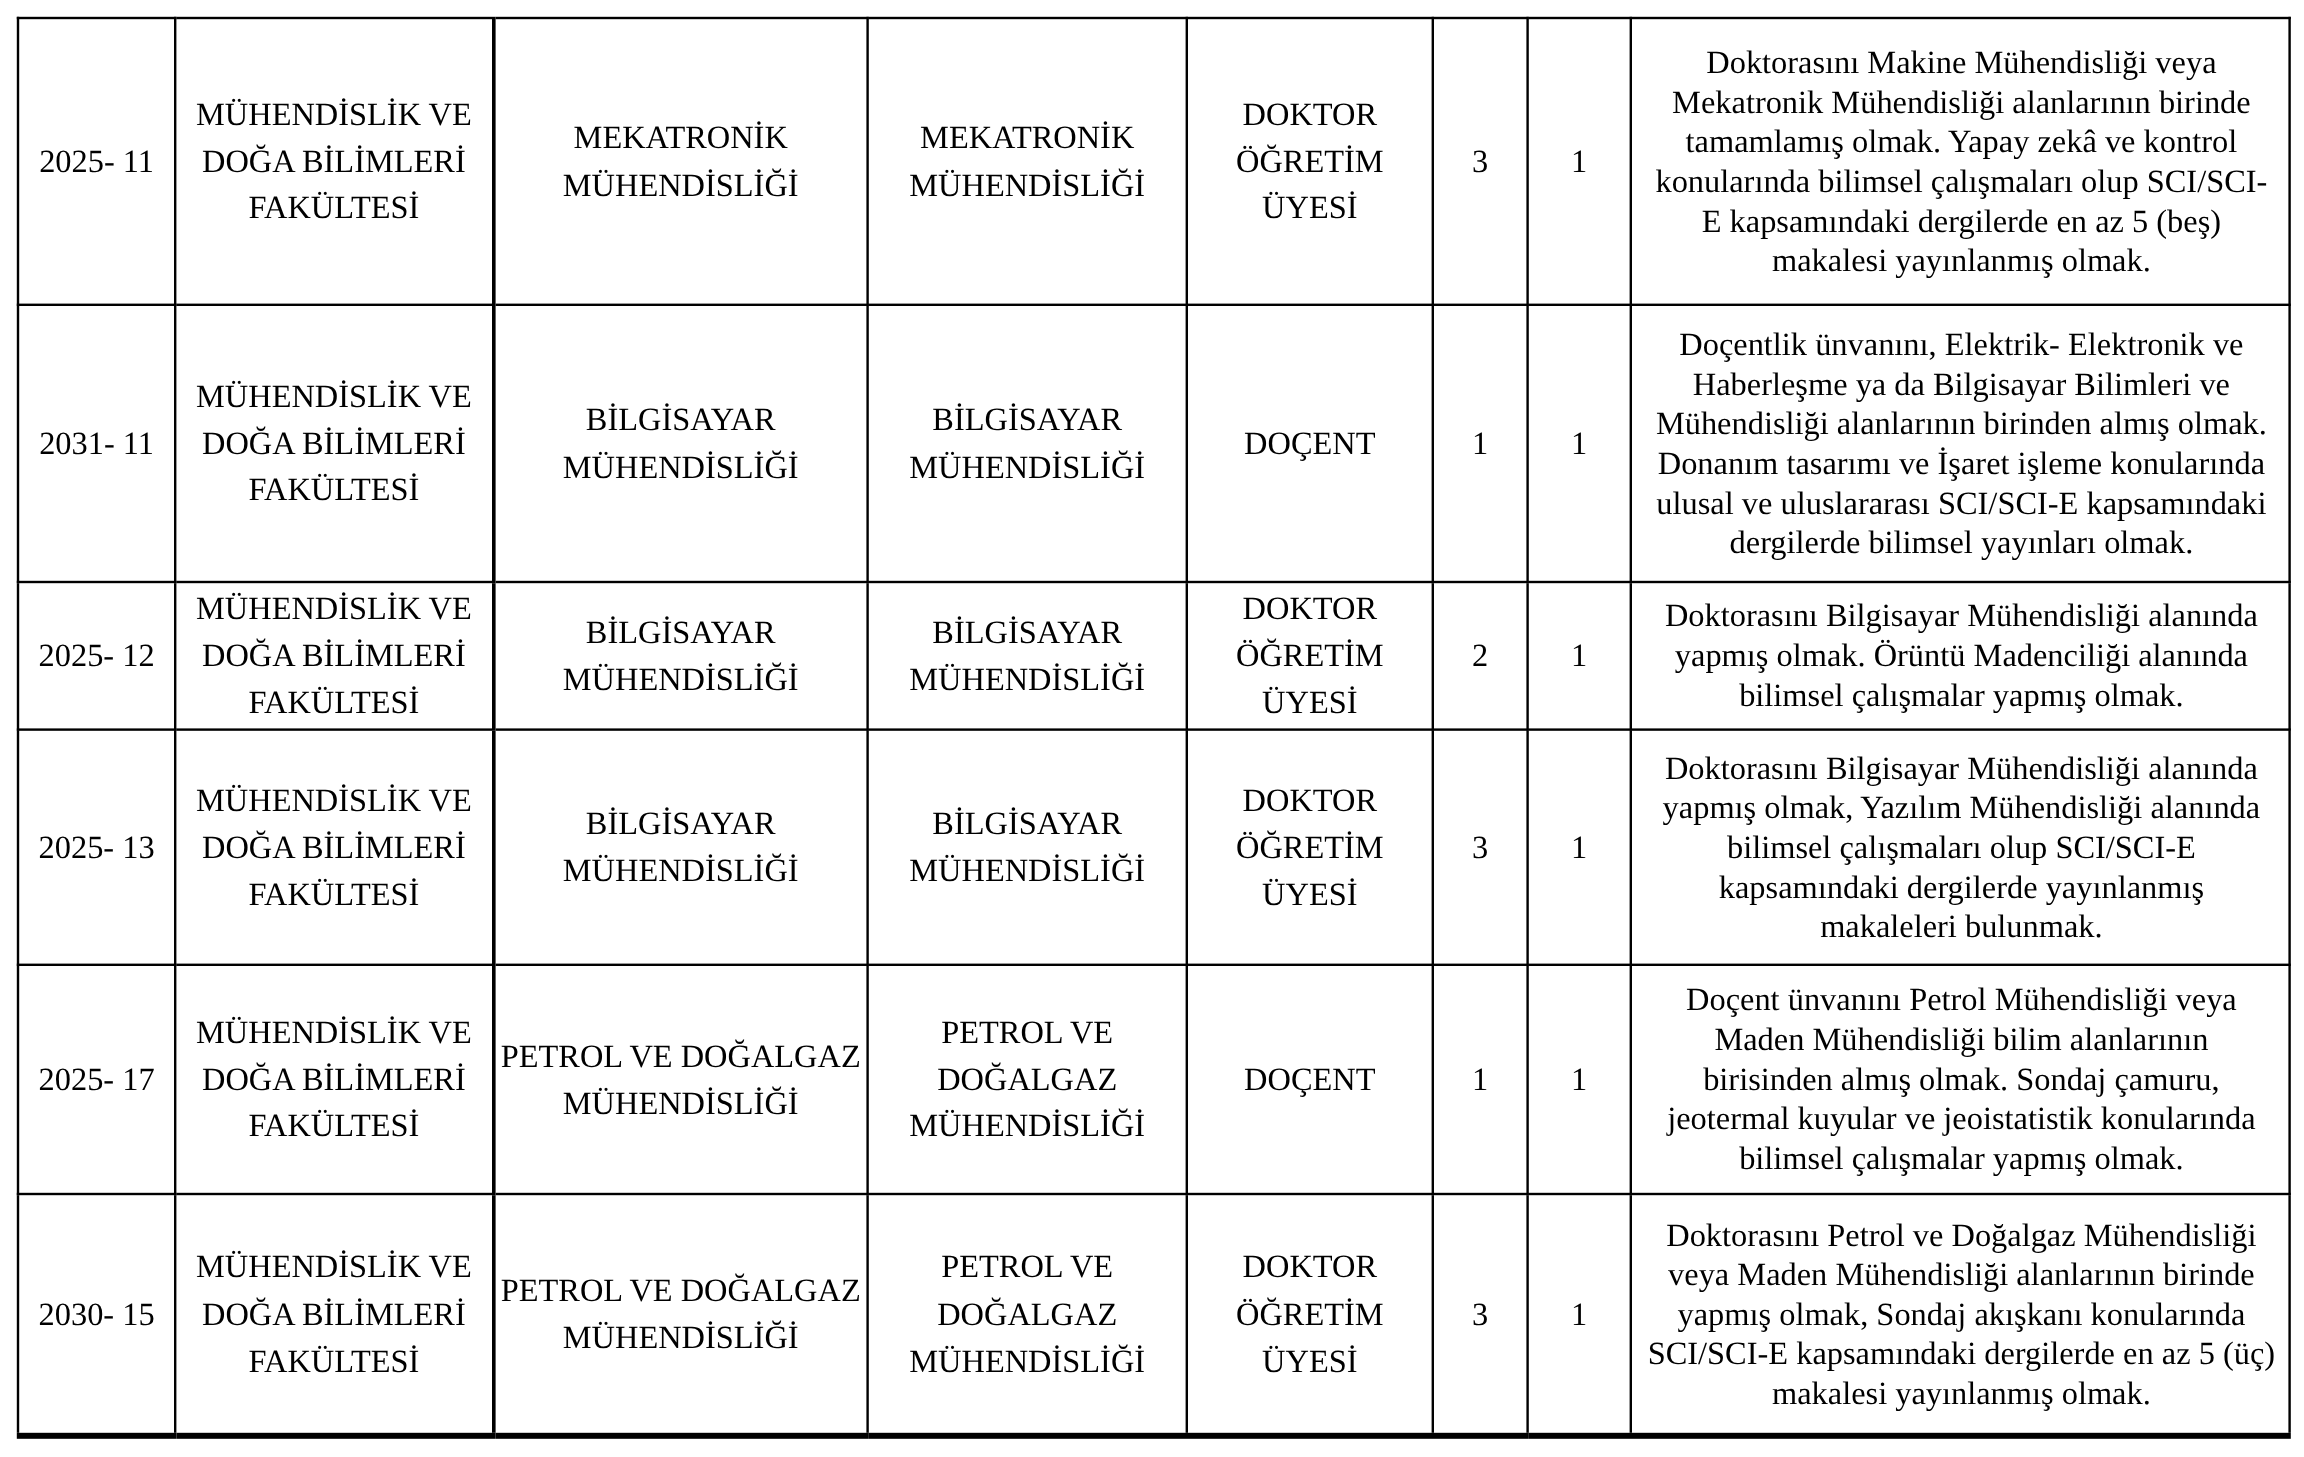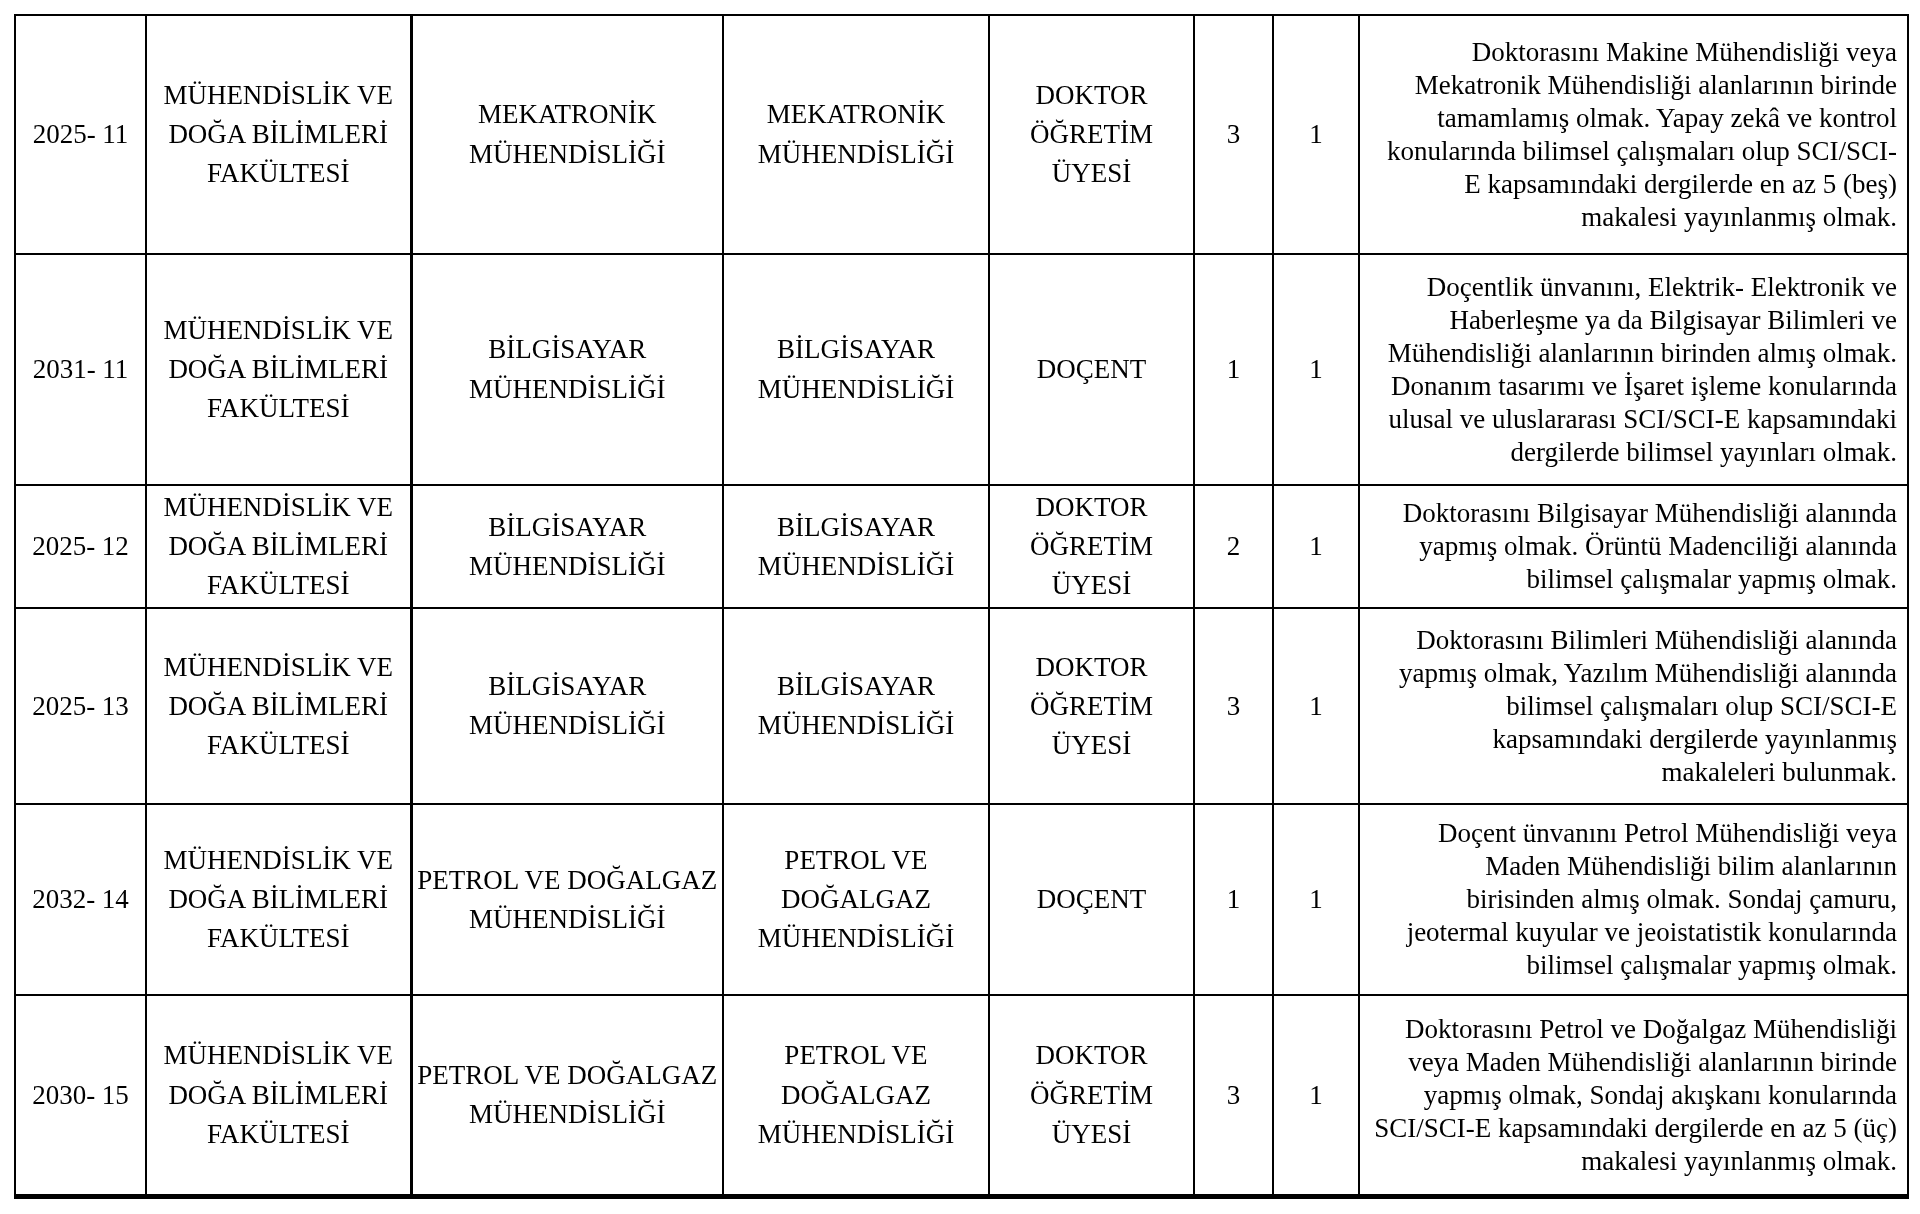--- a/index.html
+++ b/index.html
@@ -35,21 +35,21 @@
   table.positions tr:last-child td { border-bottom-width: 5px; }
 
   td.center {
     text-align: center;
     vertical-align: middle;
     line-height: 1.45;
     padding: 2px 3px;
     white-space: pre-line;
   }
   td.desc {
-    text-align: right;
+    text-align: center;
     vertical-align: middle;
     line-height: 33px;
     padding: 2px 10px 2px 12px;
   }
   tr.row-0 { height: 239px; }
   tr.row-1 { height: 231px; }
   tr.row-2 { height: 111px; }
   tr.row-3 { height: 196px; }
   tr.row-4 { height: 191px; }
   tr.row-5 { height: 201px; }
@@ -123,24 +123,24 @@
 FAKÜLTESİ</td>
         <td class="center c-dept">BİLGİSAYAR
 MÜHENDİSLİĞİ</td>
         <td class="center">BİLGİSAYAR
 MÜHENDİSLİĞİ</td>
         <td class="center">DOKTOR
 ÖĞRETİM
 ÜYESİ</td>
         <td class="center">3</td>
         <td class="center">1</td>
-        <td class="desc">Doktorasını Bilimleri Mühendisliği alanında yapmış olmak, Yazılım Mühendisliği alanında bilimsel çalışmaları olup SCI/SCI-E kapsamındaki dergilerde yayınlanmış makaleleri bulunmak.</td>
+        <td class="desc">Doktorasını Bilgisayar Mühendisliği alanında yapmış olmak, Yazılım Mühendisliği alanında bilimsel çalışmaları olup SCI/SCI-E kapsamındaki dergilerde yayınlanmış makaleleri bulunmak.</td>
       </tr>
       <tr class="row-4">
-        <td class="center">2032- 14</td>
+        <td class="center">2025- 17</td>
         <td class="center">MÜHENDİSLİK VE
 DOĞA BİLİMLERİ
 FAKÜLTESİ</td>
         <td class="center c-dept">PETROL VE DOĞALGAZ
 MÜHENDİSLİĞİ</td>
         <td class="center">PETROL VE
 DOĞALGAZ
 MÜHENDİSLİĞİ</td>
         <td class="center">DOÇENT</td>
         <td class="center">1</td>

